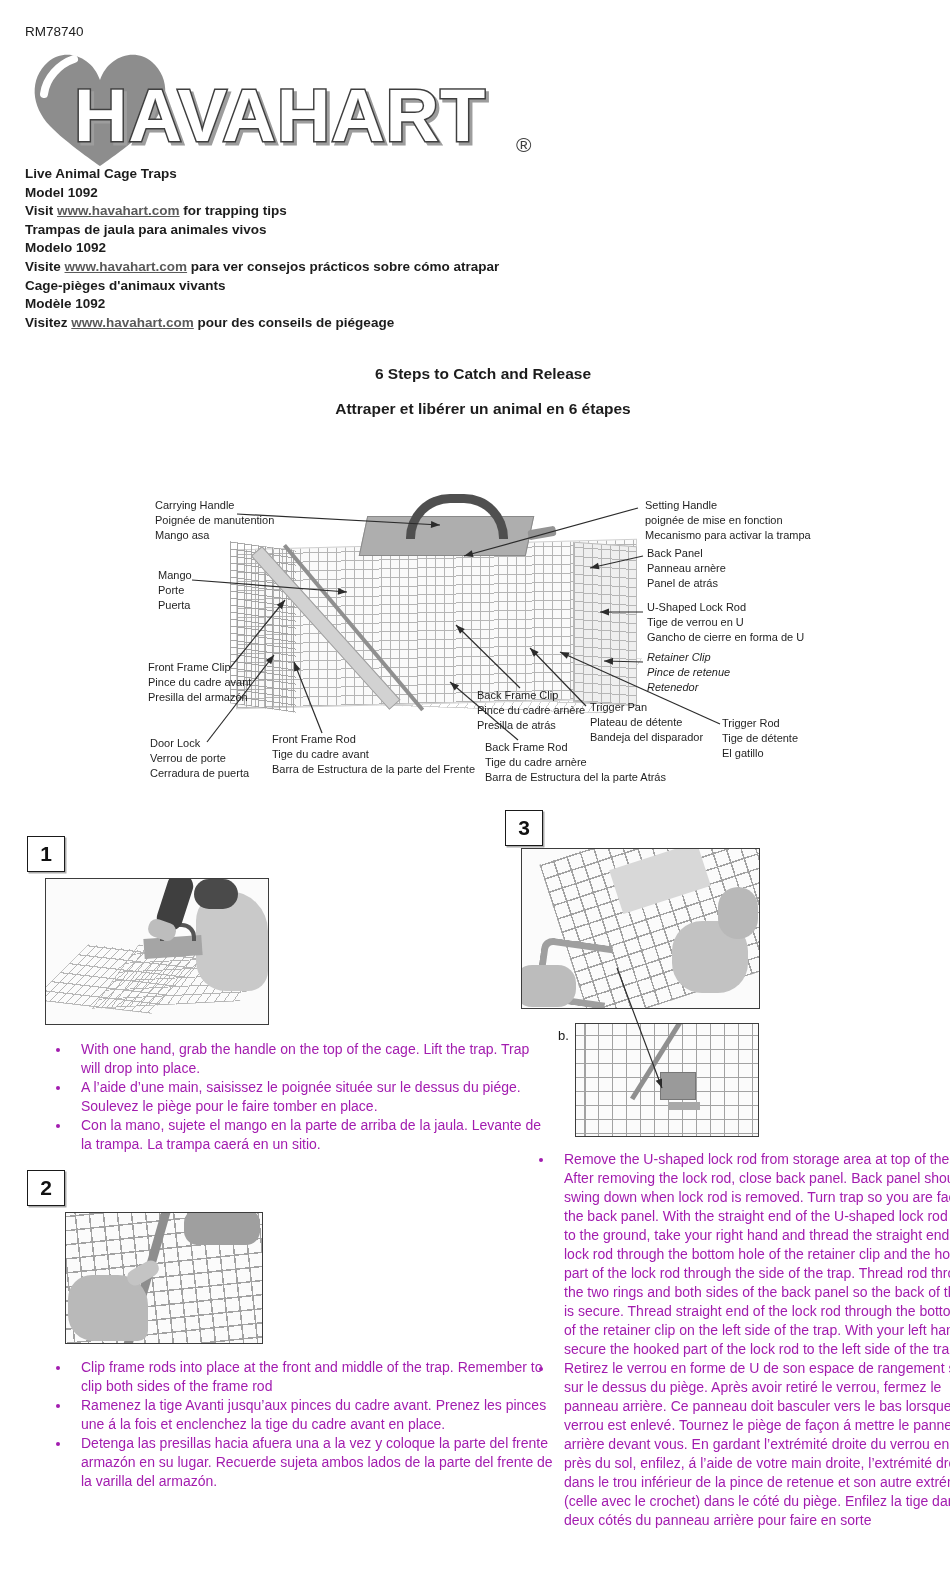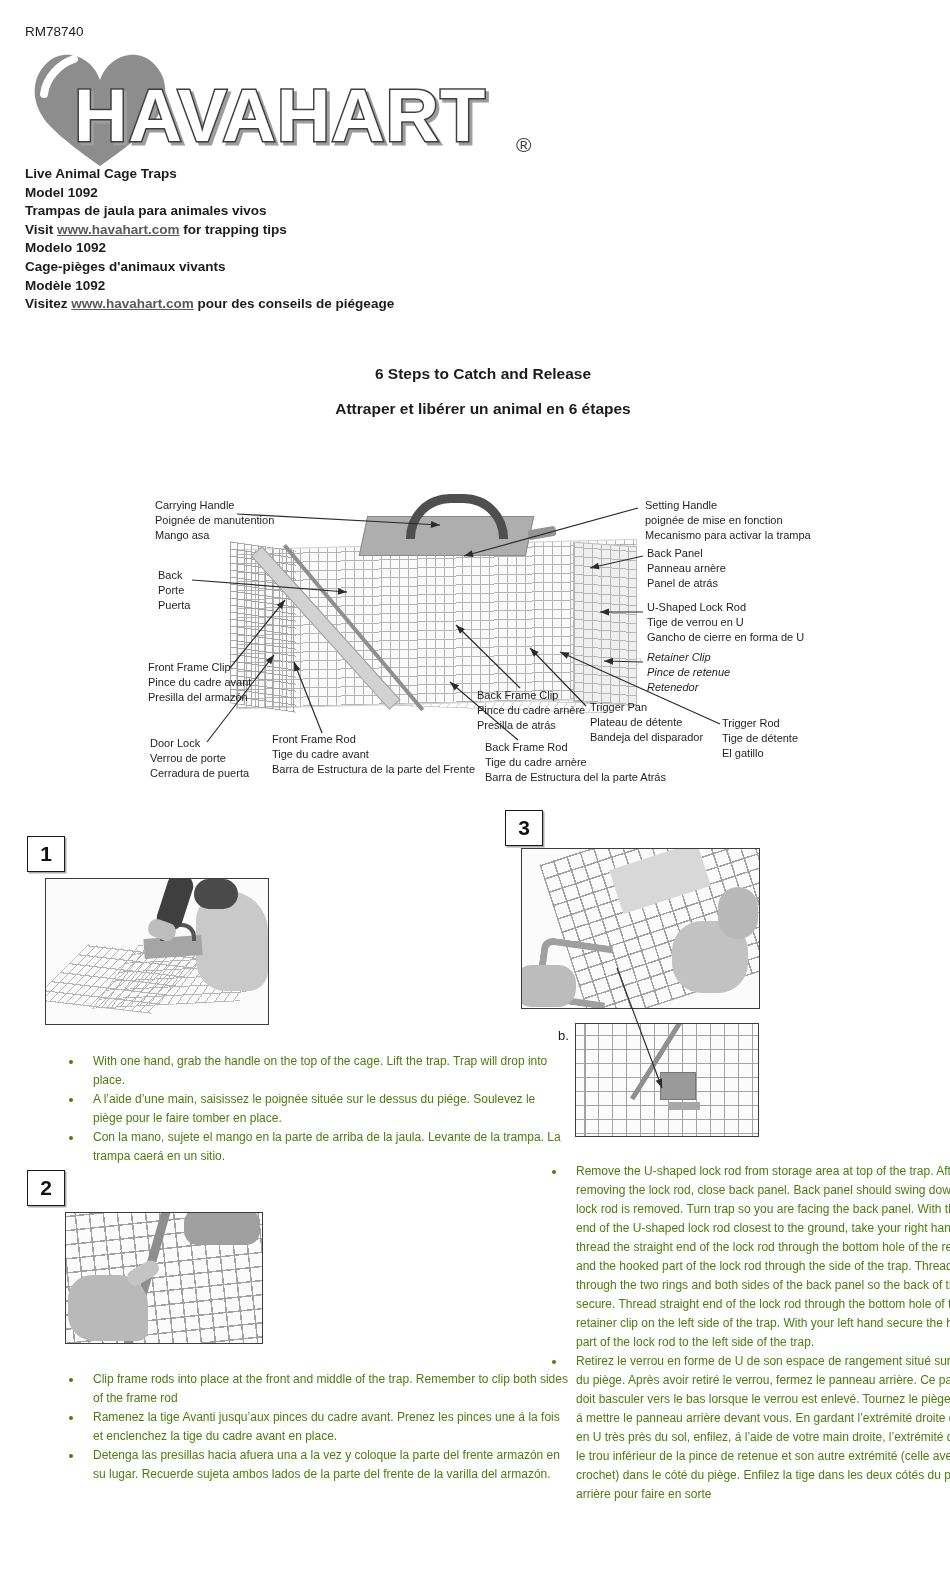--- a/index.html
+++ b/index.html
@@ -50,22 +50,22 @@
 
   
   .stepbox{position:absolute;width:36px;height:34px;background:#fff;border:1.5px solid #1a1a1a;
       box-shadow:1.5px 1.5px 0 #aaa;display:flex;align-items:center;justify-content:center;
       font-size:21px;font-weight:bold;color:#111;}
   .photo{position:absolute;border:1.5px solid #3c3c3c;background:#fbfbfb;overflow:hidden;}
   .blob{position:absolute;border-radius:24px;}
   .sub-label{position:absolute;font-size:13px;color:#1c1c1c;}
 
   
-  ul.bullets{position:absolute;margin:12px;padding:0 0 0 46px;list-style:disc outside;
-      font-size:12px;line-height:19px;color:#4d7c0f;}
+  ul.bullets{position:absolute;margin:0;padding:0 0 0 46px;list-style:disc outside;
+      font-size:14px;line-height:19px;color:#a21caf;}
   ul.bullets li{padding-left:10px;margin:0;}
 
   .overlay{position:absolute;left:0;top:0;width:950px;height:1569px;pointer-events:none;z-index:6;}
 </style>
 </head>
 <body>
 
 <div class="page">
 
   <div class="doc-code">RM78740</div>
@@ -74,23 +74,24 @@
     <path fill="#8d8d8d" d="M80,40 C72,16 45,7 28,22 C9,39 11,66 30,86 C45,102 80,126 80,126 C80,126 115,102 130,86 C149,66 151,39 132,22 C115,7 88,16 80,40 Z"></path>
     <path fill="none" stroke="#ffffff" stroke-width="8" stroke-linecap="round" d="M24,54 C26,38 39,24 54,19"></path>
     <text x="57" y="104" font-family="Liberation Sans, sans-serif" font-weight="bold" font-size="74" letter-spacing="1" fill="#9d9d9d" stroke="#9d9d9d" stroke-width="3">HAVAHART</text>
     <text x="54" y="101" font-family="Liberation Sans, sans-serif" font-weight="bold" font-size="74" letter-spacing="1" fill="#ffffff" stroke="#3f3f3f" stroke-width="3" style="paint-order:stroke;">HAVAHART</text>
     <text x="496" y="112" font-family="Liberation Sans, sans-serif" font-size="21" fill="#3f3f3f">®</text>
   </svg>
 
   <div class="intro">
     <div><span>Live Animal Cage Traps</span></div>
     <div><span>Model 1092</span></div>
+    <div><span>Visit </span><a class="link">www.havahart.com</a><span> for trapping tips</span></div>
     <div><span>Trampas de jaula para animales vivos</span></div>
-    <div><span>Visit </span><a class="link">www.havahart.com</a><span> for trapping tips</span></div>
     <div><span>Modelo 1092</span></div>
+    <div><span>Visite </span><a class="link">www.havahart.com</a><span> para ver consejos prácticos sobre cómo atrapar</span></div>
     <div><span>Cage-pièges d'animaux vivants</span></div>
     <div><span>Modèle 1092</span></div>
     <div><span>Visitez </span><a class="link">www.havahart.com</a><span> pour des conseils de piégeage</span></div>
   </div>
 
   <div class="headings">
     <p class="h">6 Steps to Catch and Release</p>
     <p class="h">Attraper et libérer un animal en 6 étapes</p>
   </div>
 
@@ -106,21 +107,21 @@
       <div class="cage-handle"></div>
       <div class="cage-sethandle"></div>
     </div>
 
     <div class="dlabel" style="left:155px;top:18px;">
       <div>Carrying Handle</div>
       <div>Poignée de manutention</div>
       <div>Mango asa</div>
     </div>
     <div class="dlabel" style="left:158px;top:88px;">
-      <div>Back</div>
+      <div>Mango</div>
       <div>Porte</div>
       <div>Puerta</div>
     </div>
     <div class="dlabel" style="left:148px;top:180px;">
       <div>Front Frame Clip</div>
       <div>Pince du cadre avant</div>
       <div>Presilla del armazón</div>
     </div>
     <div class="dlabel" style="left:150px;top:256px;">
       <div>Door Lock</div>

